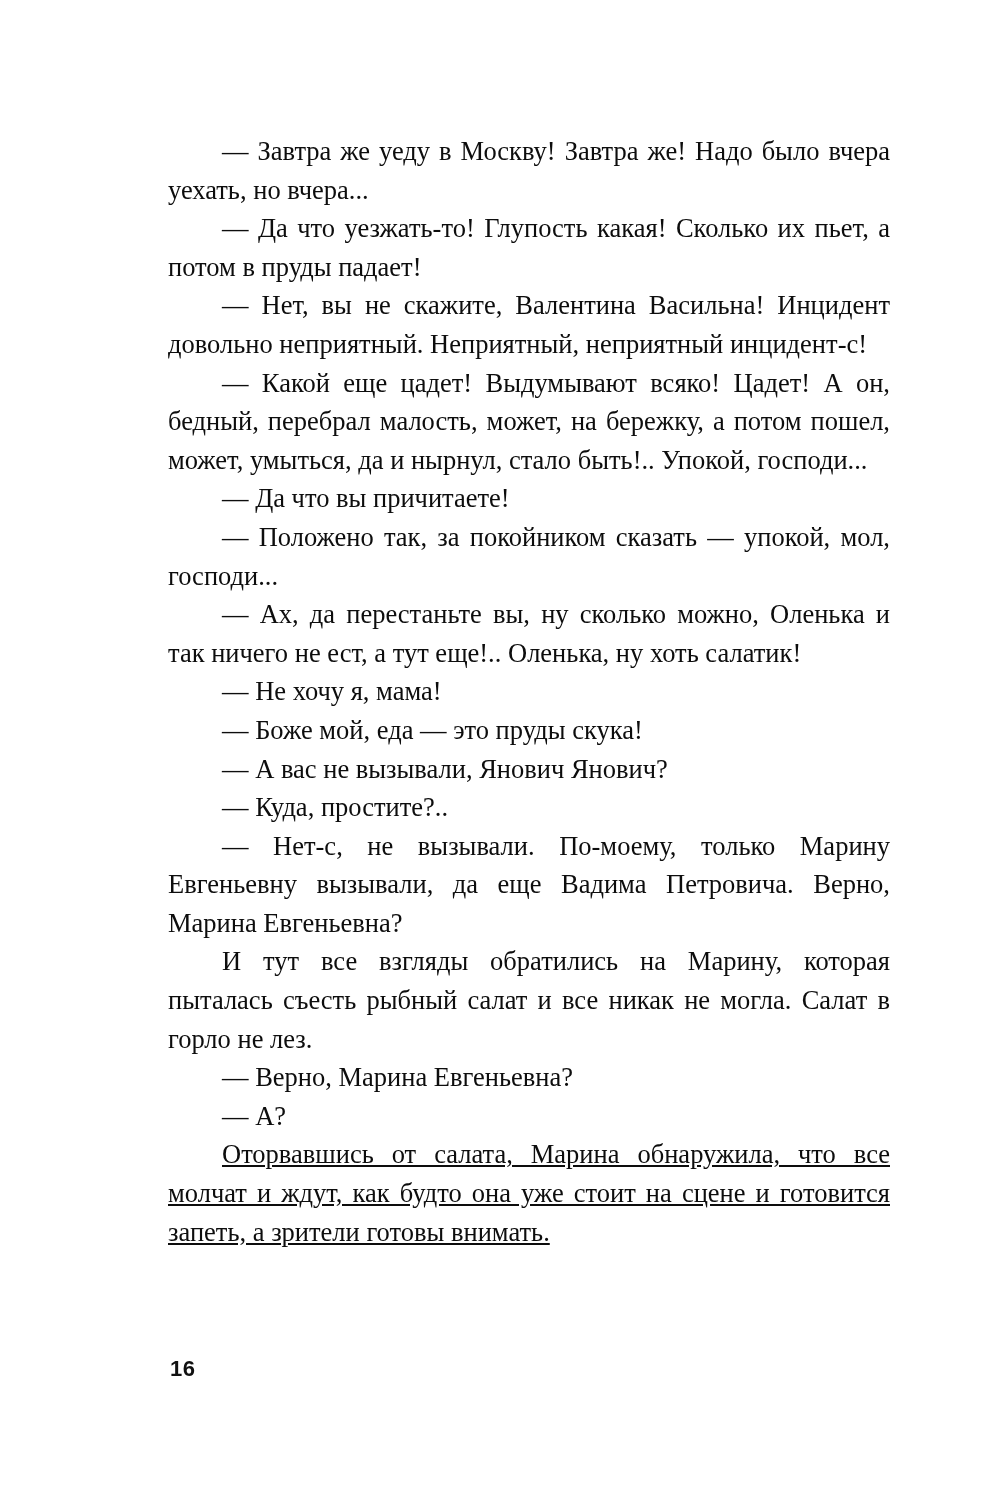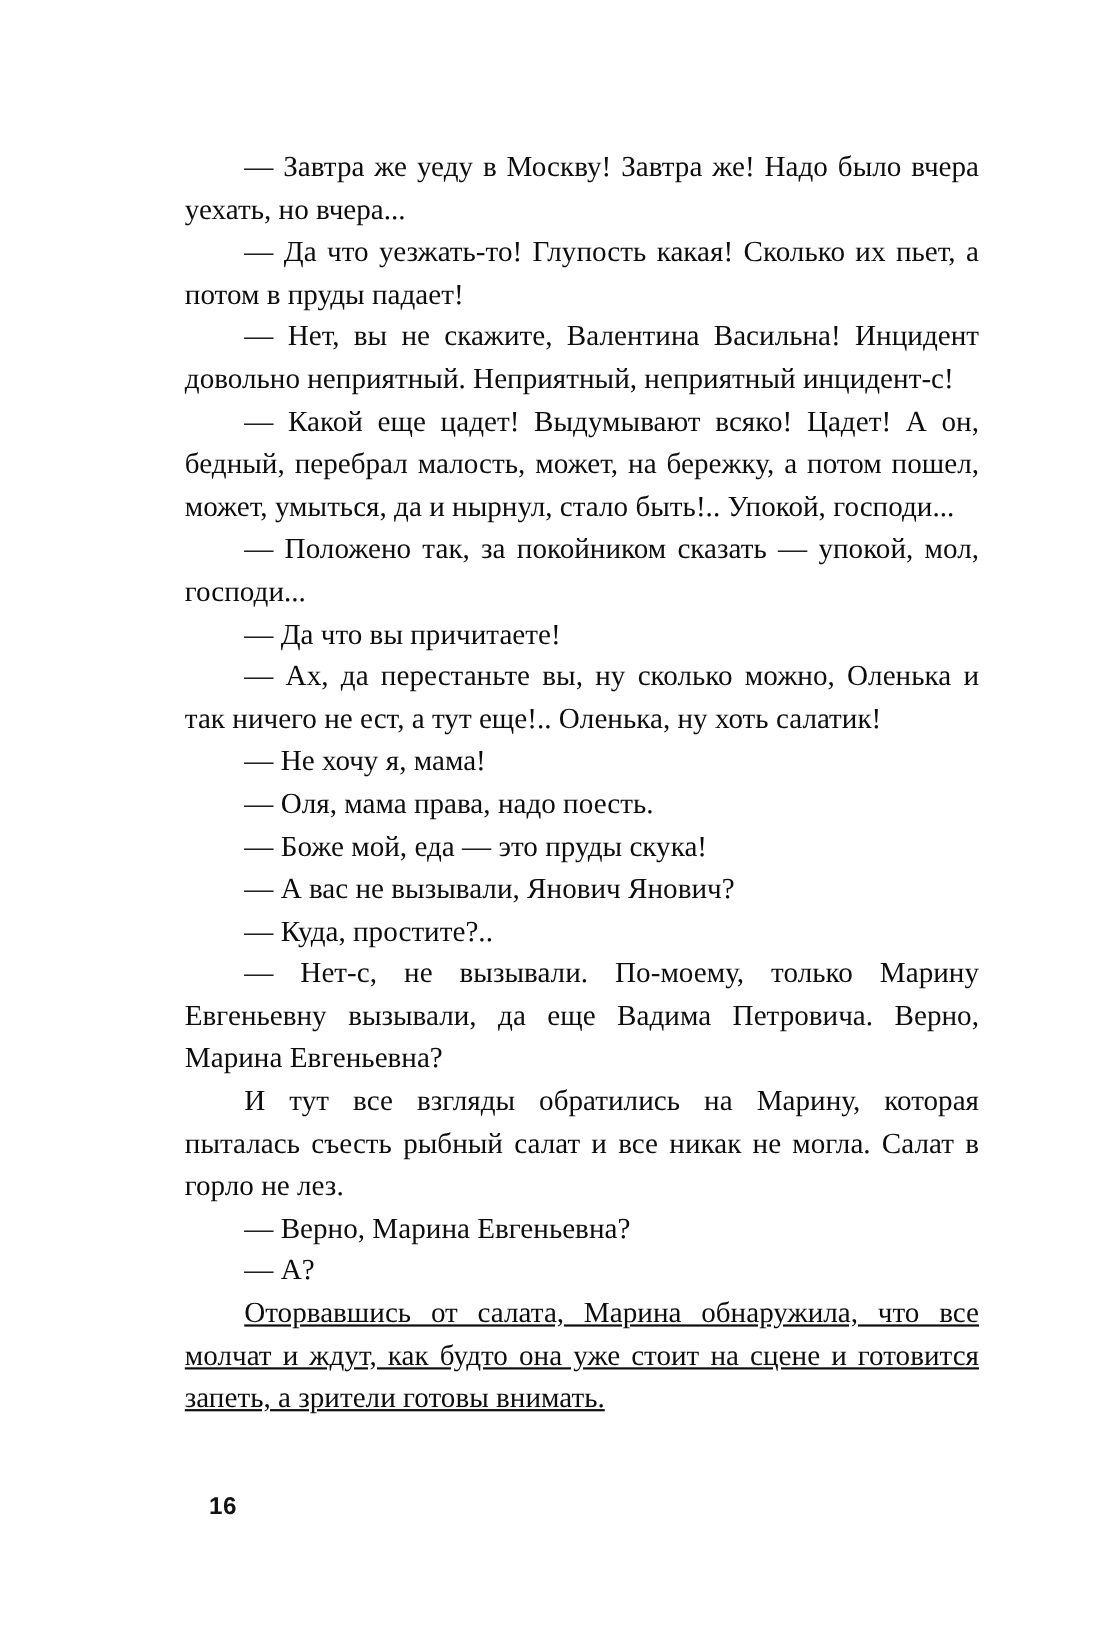--- a/index.html
+++ b/index.html
@@ -43,38 +43,36 @@
   }
   .page-number {
     position: absolute;
     left: 170px;
     top: 1356px;
     font-size: 22px;
     font-weight: bold;
     font-family: "Liberation Sans", sans-serif;
     letter-spacing: 0.5px;
     color: #111111;
-    margin-left: 20px;
   }
 </style>
 </head>
 <body>
 
 <div class="page">
 
   <div class="text-block">
     <p class="para">— Завтра же уеду в Москву! Завтра же! Надо было вчера уехать, но вчера...</p>
     <p class="para">— Да что уезжать-то! Глупость какая! Сколько их пьет, а потом в пруды падает!</p>
     <p class="para">— Нет, вы не скажите, Валентина Васильна! Инцидент довольно неприятный. Неприятный, неприятный инцидент-с!</p>
     <p class="para">— Какой еще цадет! Выдумывают всяко! Цадет! А он, бедный, перебрал малость, может, на бережку, а потом пошел, может, умыться, да и нырнул, стало быть!.. Упокой, господи...</p>
+    <p class="para">— Да что вы причитаете!</p>
     <p class="para">— Положено так, за покойником сказать — упокой, мол, господи...</p>
-    <p class="para">— Да что вы причитаете!</p>
     <p class="para">— Ах, да перестаньте вы, ну сколько можно, Оленька и так ничего не ест, а тут еще!.. Оленька, ну хоть салатик!</p>
     <p class="para">— Не хочу я, мама!</p>
-    <p class="para">— Оля, мама права, надо поесть.</p>
     <p class="para">— Боже мой, еда — это пруды скука!</p>
     <p class="para">— А вас не вызывали, Янович Янович?</p>
     <p class="para">— Куда, простите?..</p>
     <p class="para">— Нет-с, не вызывали. По-моему, только Марину Евгеньевну вызывали, да еще Вадима Петровича. Верно, Марина Евгеньевна?</p>
     <p class="para">И тут все взгляды обратились на Марину, которая пыталась съесть рыбный салат и все никак не могла. Салат в горло не лез.</p>
     <p class="para">— Верно, Марина Евгеньевна?</p>
     <p class="para">— А?</p>
     <p class="para">Оторвавшись от салата, Марина обнаружила, что все молчат и ждут, как будто она уже стоит на сцене и готовится запеть, а зрители готовы внимать.</p>
   </div>
 

